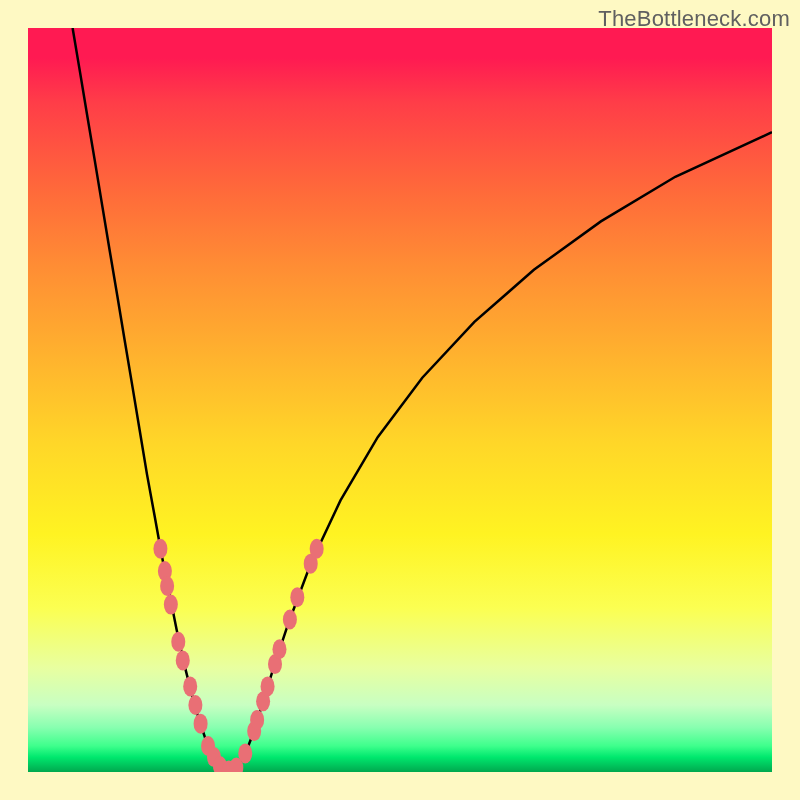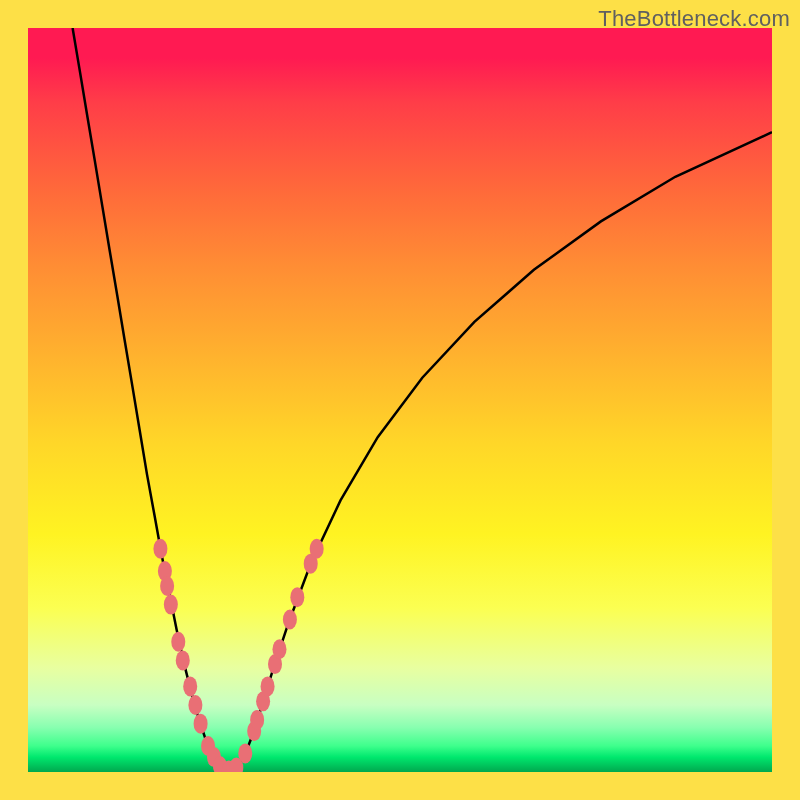--- a/index.html
+++ b/index.html
@@ -7,21 +7,21 @@
     padding: 0;
     width: 800px;
     height: 800px;
     overflow: hidden;
     background: #000;
     font-family: Arial, Helvetica, sans-serif;
   }
   .frame {
     position: absolute;
     inset: 0;
-    background: #fde047;
+    background: #fef9c3;
   }
   .plot-area {
     position: absolute;
     left: 28px;
     top: 28px;
     width: 744px;
     height: 744px;
     overflow: hidden;
   }
   .gradient {

